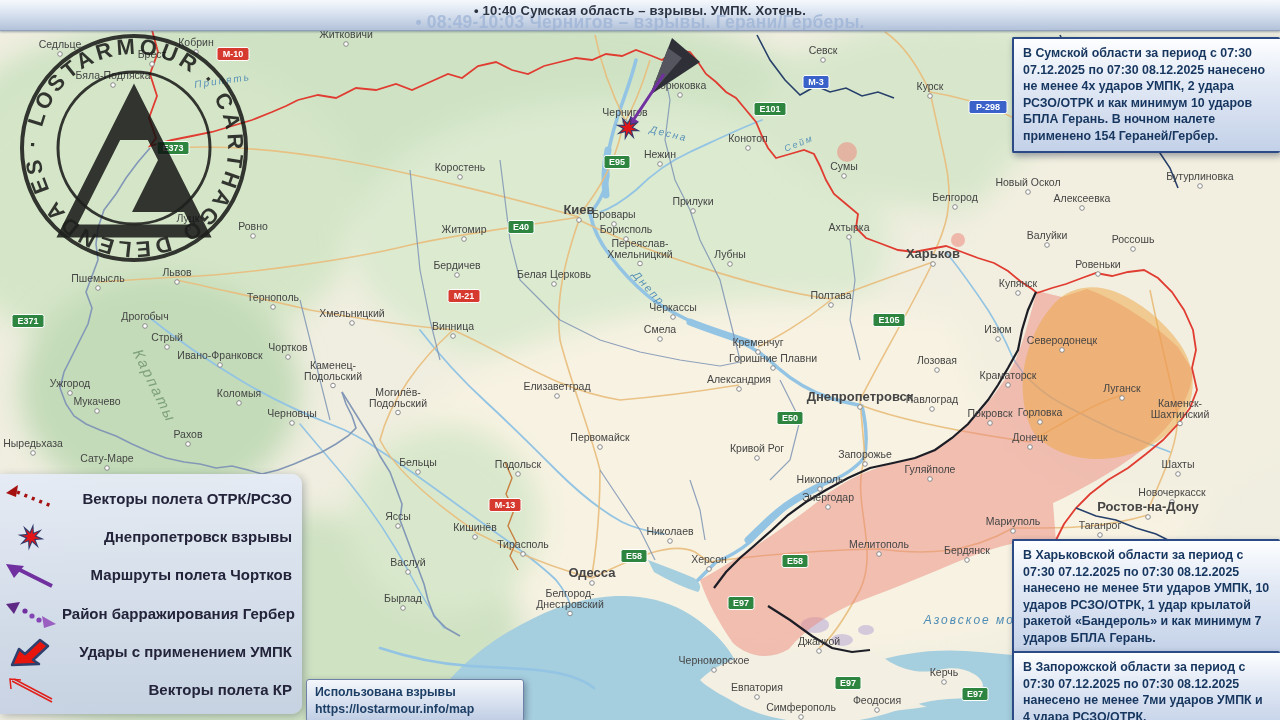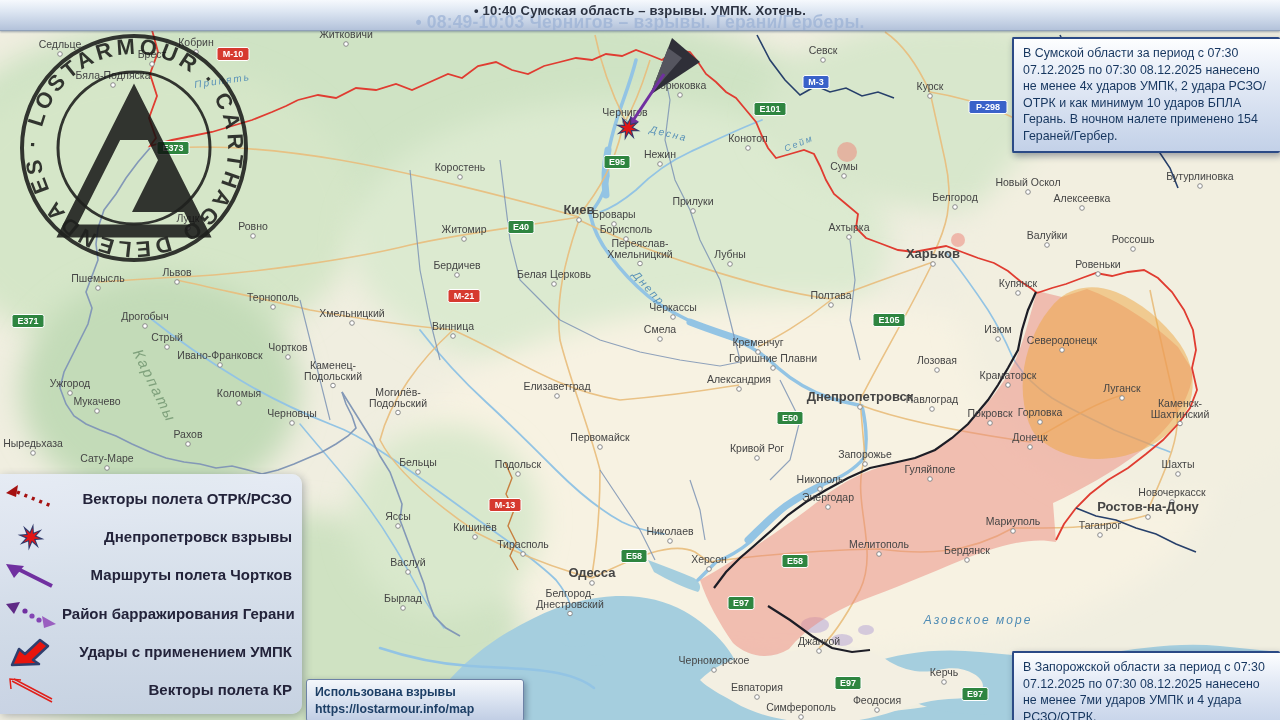--- a/index.html
+++ b/index.html
@@ -18,21 +18,21 @@
   .city{fill:#454545;}
   .city-dot{fill:#fff;stroke:#8a8a8a;stroke-width:1;}
   .badge-g{fill:#2e8540;} .badge-r{fill:#d63a2f;} .badge-b{fill:#3a62c9;}
   .badge-txt{fill:#fff;font-weight:700;}
   
   #stamp{position:absolute;left:12px;top:26px;z-index:30;opacity:.92;}
   
   .infobox{position:absolute;right:0;width:268px;box-sizing:border-box;z-index:35;
     border:2px solid #2b4a86;border-right:none;border-radius:2px;
     background:linear-gradient(180deg,#fdfeff 0%,#e2e9f5 40%,#c3d1e8 100%);
-    color:#16365f;font-size:12.4px;line-height:1.34;font-weight:400;
+    color:#16365f;font-size:12.4px;line-height:1.34;font-weight:700;
     padding:6px 9px;box-shadow:2px 3px 7px rgba(20,30,60,.4);}
   #infobox-sumy{top:37px;} #infobox-kharkiv{top:539px;} #infobox-zap{top:651px;height:80px;}
   
   #legend{position:absolute;left:0;top:474px;width:302px;height:240px;z-index:30;
     background:linear-gradient(180deg,rgba(229,235,245,.95) 0%,rgba(198,209,228,.93) 100%);
     border-radius:0 10px 10px 0;box-shadow:2px 2px 8px rgba(30,40,70,.3);
     display:flex;flex-direction:column;justify-content:space-evenly;padding:4px 0;box-sizing:border-box;}
   .lg-row{display:flex;align-items:center;height:36px;}
   .lg-icon{width:62px;flex:0 0 62px;display:flex;justify-content:center;}
   .lg-label{margin-left:auto;padding-right:10px;font-size:15px;font-weight:700;color:#23233a;white-space:nowrap;}
@@ -427,20 +427,21 @@
       <textPath href="#ringPath" startOffset="0">· LOSTARMOUR · CARTHAGO DELENDA EST </textPath>
     </text>
     <g opacity="0.9">
       <path d="M122,72 L55,205 L189,205 Z" fill="none" stroke="#101010" stroke-width="13"></path>
       <path d="M122,76 L103,114 L141,114 Z" fill="#101010"></path>
       <path d="M150,126 L120,186 L180,186 Z" fill="#101010"></path>
     </g>
   </svg>
 
   <div class="infobox" id="infobox-sumy">В Сумской области за период с 07:30 07.12.2025 по 07:30 08.12.2025 нанесено не менее 4х ударов УМПК, 2 удара РСЗО/ОТРК и как минимум 10 ударов БПЛА Герань. В ночном налете применено 154 Гераней/Гербер.</div>
+  <div class="infobox" id="infobox-kharkiv">В Харьковской области за период с 07:30 07.12.2025 по 07:30 08.12.2025 нанесено не менее 5ти ударов УМПК, 10 ударов РСЗО/ОТРК, 1 удар крылатой ракетой «Бандероль» и как минимум 7 ударов БПЛА Герань.</div>
   <div class="infobox" id="infobox-zap">В Запорожской области за период с 07:30 07.12.2025 по 07:30 08.12.2025 нанесено не менее 7ми ударов УМПК и 4 удара РСЗО/ОТРК.</div>
 
   <div id="legend">
     <div class="lg-row">
       <span class="lg-icon">
         <svg width="58" height="30">
             <polygon points="4,10 16,2 14,14" fill="#a51111"></polygon>
             <line x1="15" y1="9" x2="52" y2="24" stroke="#a51111" stroke-width="3.5" stroke-dasharray="3,5"></line>
           </svg>
       </span>
@@ -466,21 +467,21 @@
     <div class="lg-row">
       <span class="lg-icon">
         <svg width="58" height="30">
             <polygon points="4,6 18,4 12,16" fill="#5f2a86"></polygon>
             <circle cx="23" cy="13" r="2.6" fill="#7030a0"></circle>
             <circle cx="30" cy="18" r="2.6" fill="#8446b4"></circle>
             <circle cx="37" cy="22" r="2.6" fill="#8446b4"></circle>
             <polygon points="54,26 40,18 42,30" fill="#9a5fc0"></polygon>
           </svg>
       </span>
-      <span class="lg-label">Район барражирования Герани</span>
+      <span class="lg-label">Район барражирования Гербер</span>
     </div>
     <div class="lg-row">
       <span class="lg-icon">
         <svg width="58" height="34">
             <path d="M10,31 L17,15 L23,20 L38,6 L46,12 L31,26 L37,30 Z" fill="#e8150d" stroke="#2f3f6e" stroke-width="2.5" stroke-linejoin="round"></path>
           </svg>
       </span>
       <span class="lg-label">Удары с применением УМПК</span>
     </div>
     <div class="lg-row">

